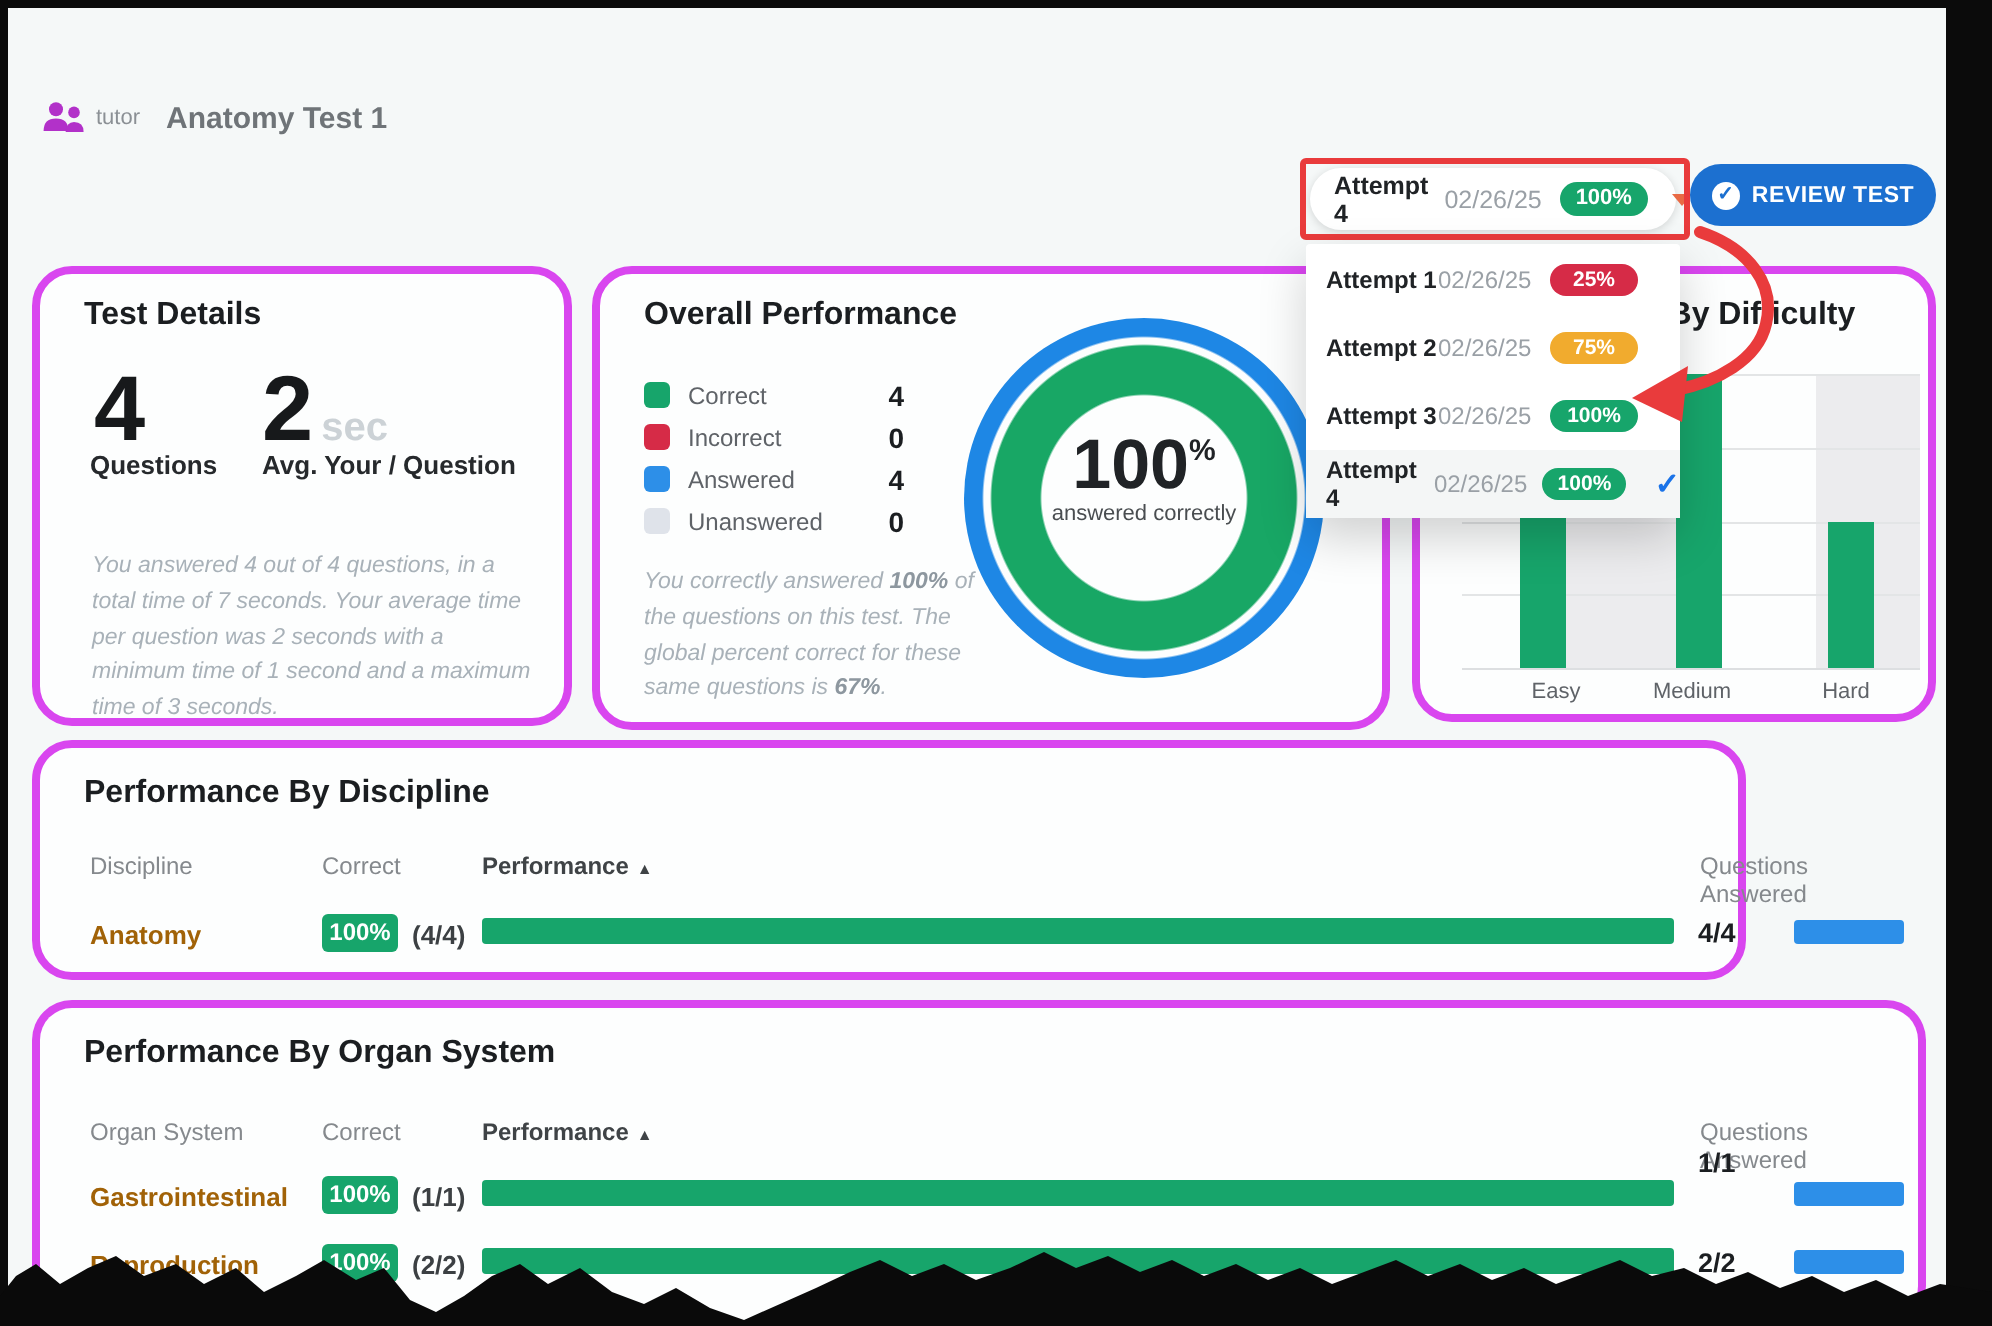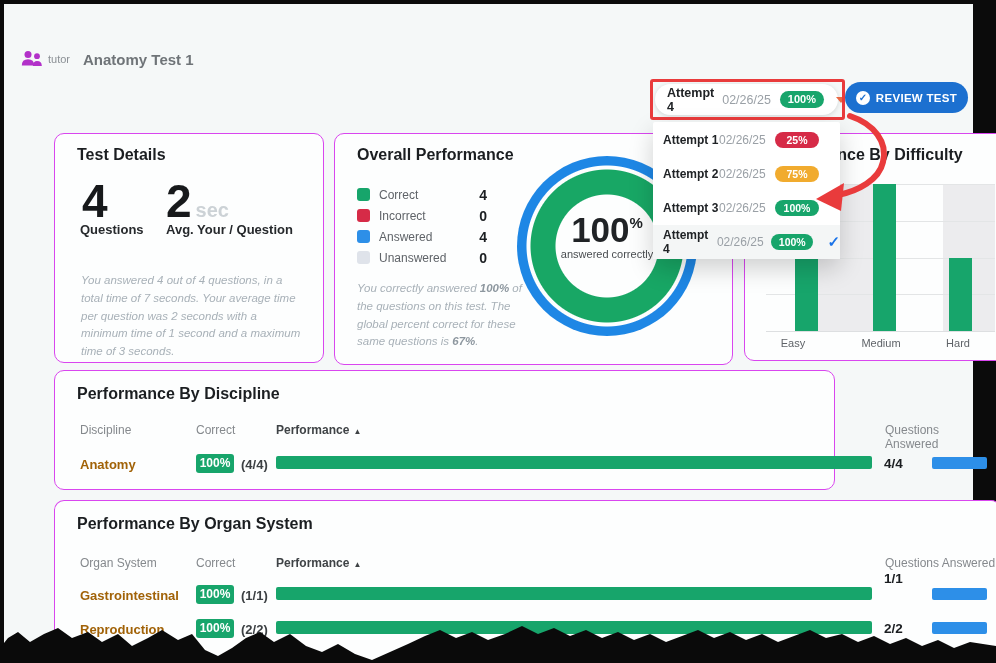--- a/index.html
+++ b/index.html
@@ -9,21 +9,21 @@
 
   
   .page-title { position:absolute; left:22px; top:13px; font-size:20px; font-weight:800; color:#17191b; }
   .test-row { position:absolute; left:20px; top:50px; display:flex; align-items:center; }
   .tutor-icon { width:24px; height:18px; }
   .tutor-icon svg { fill:#b231c9; }
   .tutor-label { margin-left:4px; font-size:11px; color:#8b9095; }
   .test-name { margin-left:13px; font-size:15px; font-weight:700; color:#6f7478; }
 
   
-  .card { position:absolute; background:#fdfefe; border:1px solid #d946ef; border-radius:10px;margin-left:38px; }
+  .card { position:absolute; background:#fdfefe; border:4px solid #d946ef; border-radius:20px; }
   .card-title { position:absolute; left:22px; top:12px; font-size:16px; font-weight:800; color:#1b1e21; }
 
   
   #card-details { left:16px; top:133px; width:270px; height:230px; }
   .big-num { position:absolute; top:44px; font-size:46px; font-weight:800; color:#17191b; line-height:1; }
   .big-unit { font-size:20px; font-weight:700; color:#ccd2d6; margin-left:4px; }
   .num-label { position:absolute; top:88px; font-size:13px; font-weight:700; color:#26292c; }
   .muted-para { position:absolute; font-size:11.5px; font-style:italic; color:#a8b1b8; line-height:1.55; }
   .muted-para b { color:#8d979f; }
 
@@ -54,21 +54,21 @@
   .table-card .col-h { position:absolute; font-size:12px; color:#85898d; font-weight:400; }
   .table-card .col-h.active { color:#3f4346; font-weight:700; }
   .sort-arrow { font-size:8px; color:#3f4346; margin-left:4px; }
   .row-name { position:absolute; font-size:13px; font-weight:700; color:#a16207; }
   .badge { position:absolute; width:38px; height:19px; border-radius:3px; background:var(--green);
            color:#fff; font-size:12px; font-weight:700; text-align:center; line-height:19px; }
   .fraction { position:absolute; font-size:13px; font-weight:600; color:#3c4043; }
   .perf-bar { position:absolute; left:221px; width:596px; height:13px; border-radius:2px; background:var(--green); }
   .ans-value { position:absolute; left:829px; font-size:13.5px; font-weight:800; color:#1b1e21; }
   .ans-bar { position:absolute; left:877px; width:55px; height:12px; border-radius:2px; background:var(--bar-blue); }
-  #card-discipline { left:16px; top:370px; width:781px; height:120px; }
+  #card-discipline { left:16px; top:370px; width:857px; height:120px; }
   #card-organ { left:16px; top:500px; width:947px; height:163px; border-bottom:none; }
 
   
   .att-sel { position:absolute; left:655px; top:84px; width:183px; height:31px; background:#fff; border-radius:16px;
              box-shadow:0 1px 5px rgba(0,0,0,.14); display:flex; align-items:center; padding:0 12px; z-index:10; cursor:pointer; }
   .att-label { font-size:12.5px; font-weight:800; color:#202326; }
   .att-date { font-size:12.5px; color:#9aa0a6; margin-left:8px; }
   .score-pill { min-width:44px; height:17px; border-radius:9px; color:#fff; font-size:11px; font-weight:700;
                 text-align:center; line-height:17px; margin-left:9px; padding:0 4px; }
   .caret-down { width:0; height:0; border-left:5px solid transparent; border-right:5px solid transparent;
@@ -168,21 +168,21 @@
       <div class="plot-band" style="left:177px; width:52px;"></div>
       <div class="gridline" style="top:0;"></div>
       <div class="gridline" style="top:37px;"></div>
       <div class="gridline" style="top:74px;"></div>
       <div class="gridline" style="top:110px;"></div>
       <div class="axis-line"></div>
       <div class="bar" style="left: 29px; height: 100%;"></div>
       <div class="bar" style="left: 107px; height: 100%;"></div>
       <div class="bar" style="left: 183px; height: 50%;"></div>
     </div>
-    <div class="x-label" style="left:18px;">Easy</div>
+    <div class="x-label" style="left:38px;">Easy</div>
     <div class="x-label" style="left:106px;">Medium</div>
     <div class="x-label" style="left:183px;">Hard</div>
   </div>
 
   <div class="card table-card" id="card-discipline">
     <div class="card-title" style="top:14px;">Performance By Discipline</div>
     <div class="col-h" style="left:25px; top:52px;">Discipline</div>
     <div class="col-h" style="left:141px; top:52px;">Correct</div>
     <div class="col-h active" style="left:221px; top:52px;">
       <span>Performance</span><span class="sort-arrow">▲</span>

